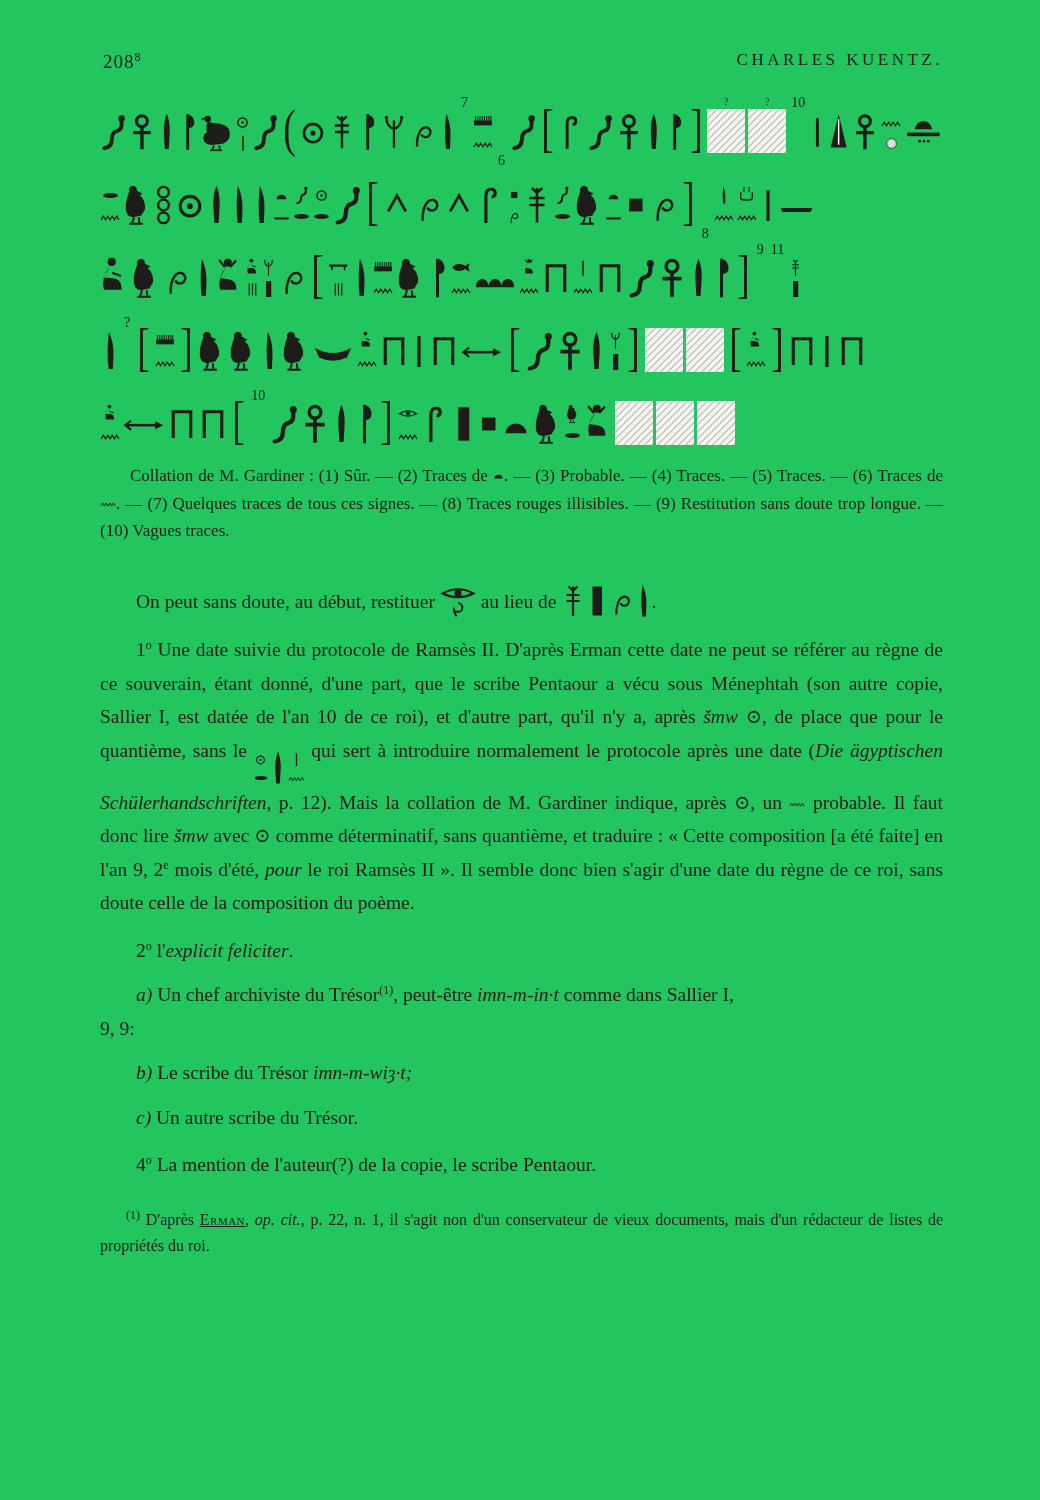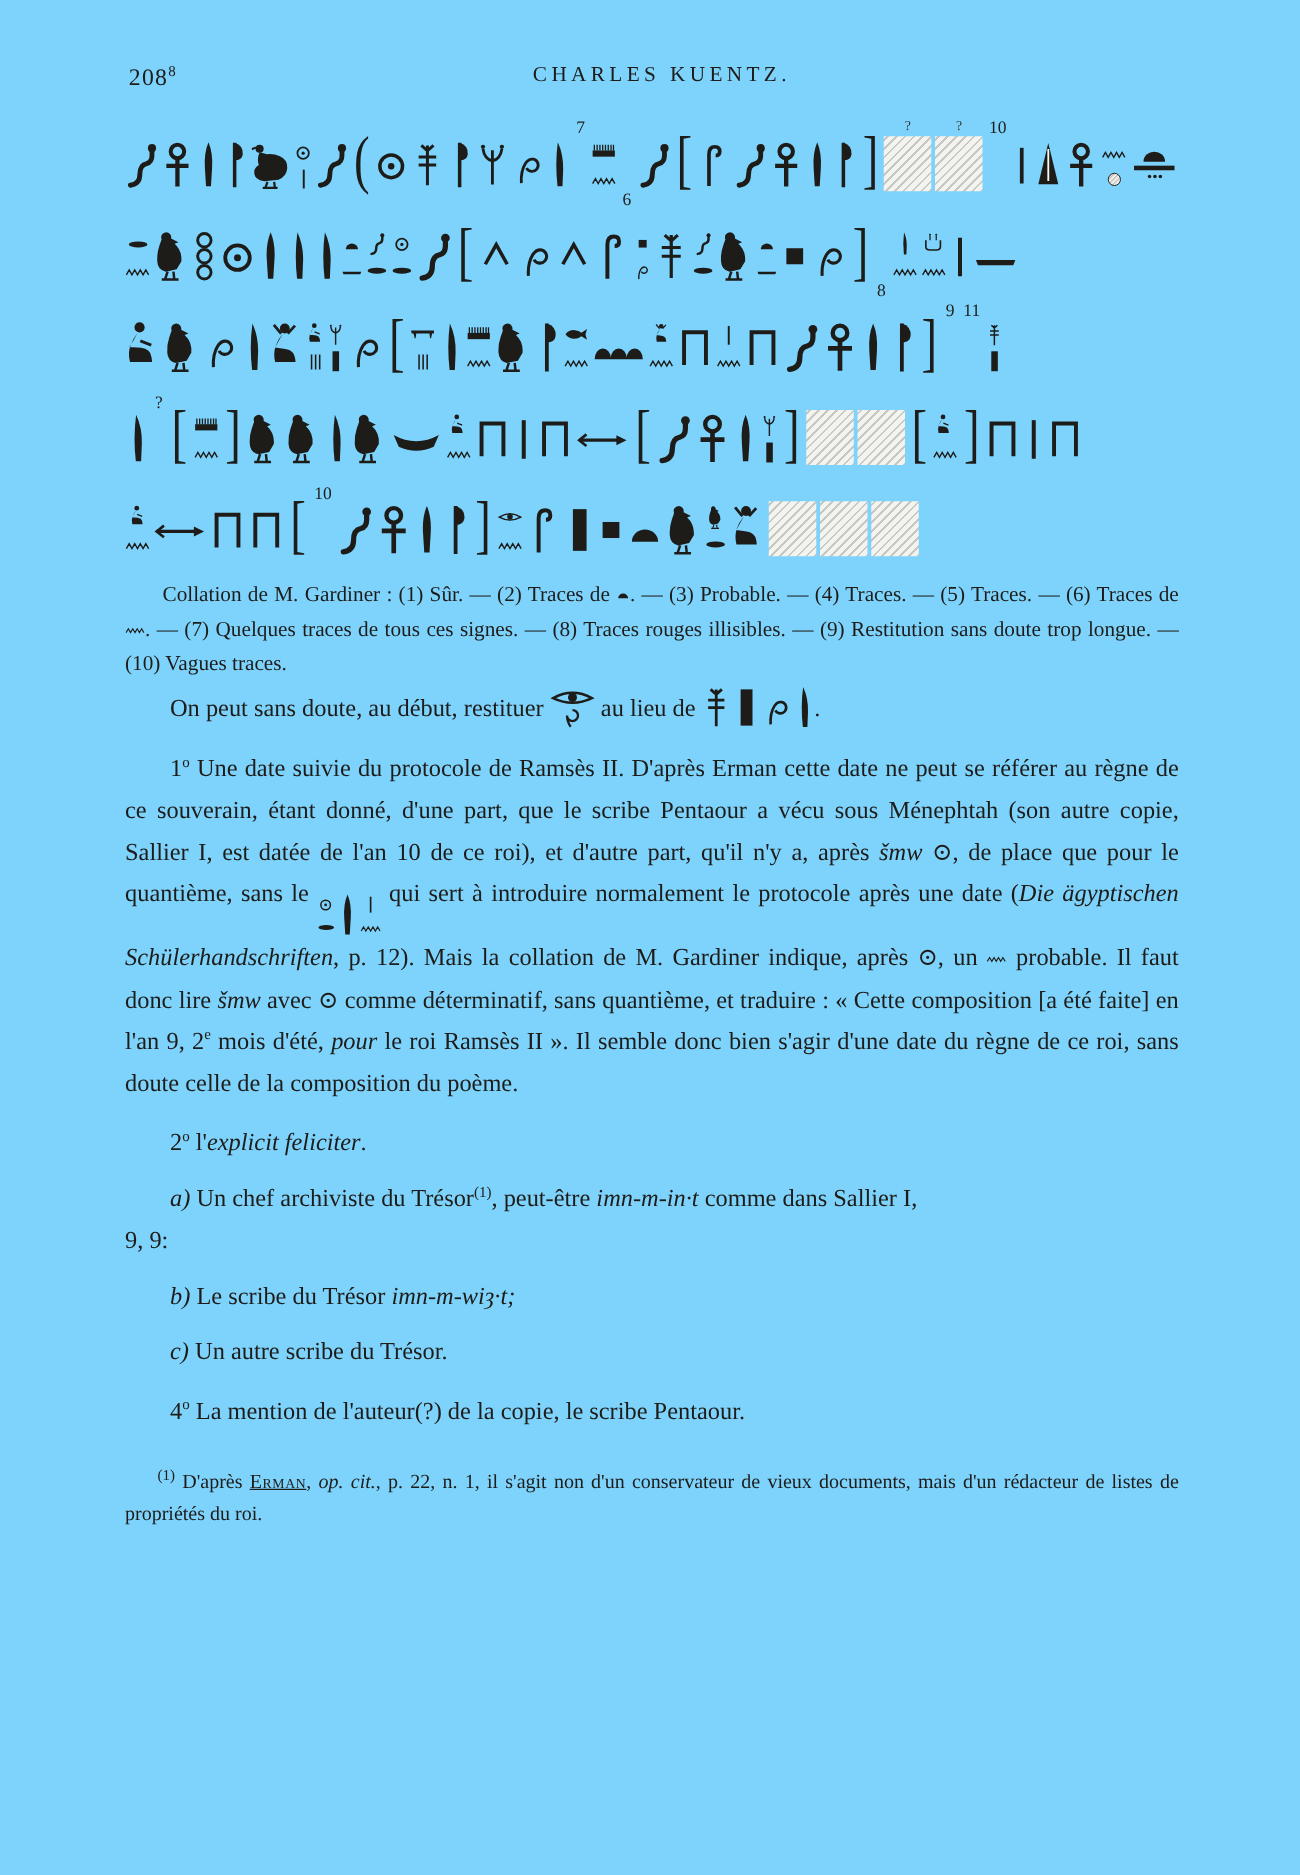--- a/index.html
+++ b/index.html
@@ -2,28 +2,28 @@
 <html><head>
 <meta charset="utf-8">
 <style>
   html,body{margin:0;padding:0;}
   body{
     width:1040px;height:1500px;overflow:hidden;
     background:#fbfbf8;
     font-family:"Liberation Serif","DejaVu Serif","DejaVu Sans",serif;
     color:#1e1c19;
   }
-  .page{position:relative;width:1040px;height:1500px;background:#7dd3fc;}
+  .page{position:relative;width:1040px;height:1500px;background:#22c55e;}
   .inner{padding:50px 97px 0 100px;}
 
   
   .headrow{position:relative;height:30px;}
   .pagenum{position:absolute;left:3px;top:0;font-size:19px;letter-spacing:1px;}
   .pagenum sup{font-size:12px;}
-  .runhead{position:absolute;left:16px;right:0;top:0;text-align:center;
+  .runhead{position:absolute;left:16px;right:0;top:0;text-align:right;
     font-size:17px;letter-spacing:3.5px;}
 
   
   .plate{margin-top:16px;}
   .hrow{display:flex;align-items:flex-end;gap:3px;min-height:56px;margin-bottom:17px;}
   .hg{fill:#1e1c19;stroke:#1e1c19;display:block;}
   .stack{display:inline-flex;flex-direction:column;align-items:center;justify-content:flex-end;gap:1px;}
   .tok-txt{font-size:52px;line-height:.92;font-weight:400;letter-spacing:-1px;
     transform:scaleX(.72);display:inline-block;align-self:flex-end;color:#1e1c19;}
   .supnum{align-self:flex-start;font-size:14px;margin:0 2px;line-height:1;}
@@ -31,21 +31,21 @@
   .hatchwrap{display:inline-flex;flex-direction:column;align-items:center;gap:2px;align-self:flex-end;}
   .qmark{font-size:11px;line-height:1;color:#35332f;}
   .hatch{display:inline-block;width:38px;height:44px;
     background:repeating-linear-gradient(315deg,#c8c8c2 0 1.5px,#f3f3ef 1.5px 5px);}
 
   
   .collation{font-size:17px;line-height:1.63;text-align:justify;text-indent:30px;
     margin:7px 0 0 0;}
   .body{font-size:19.5px;line-height:1.72;text-align:justify;text-indent:36px;
     margin:0 0 11px 0;}
-  .mt{margin-top:3px;}
+  .mt{margin-top:38px;}
   .sp{margin-top:14px;}
   .body sup,.collation sup,.footnote sup{font-size:12px;}
   .sc{font-variant:small-caps;letter-spacing:.5px;text-decoration:underline;}
   .footnote{font-size:16px;line-height:1.62;text-align:justify;text-indent:26px;
     margin:24px 0 0 0;}
 
   
   .iglyph{display:inline-flex;align-items:flex-end;gap:2px;}
   .ig-s{vertical-align:-2px;}
   .ig-l{vertical-align:-11px;}

